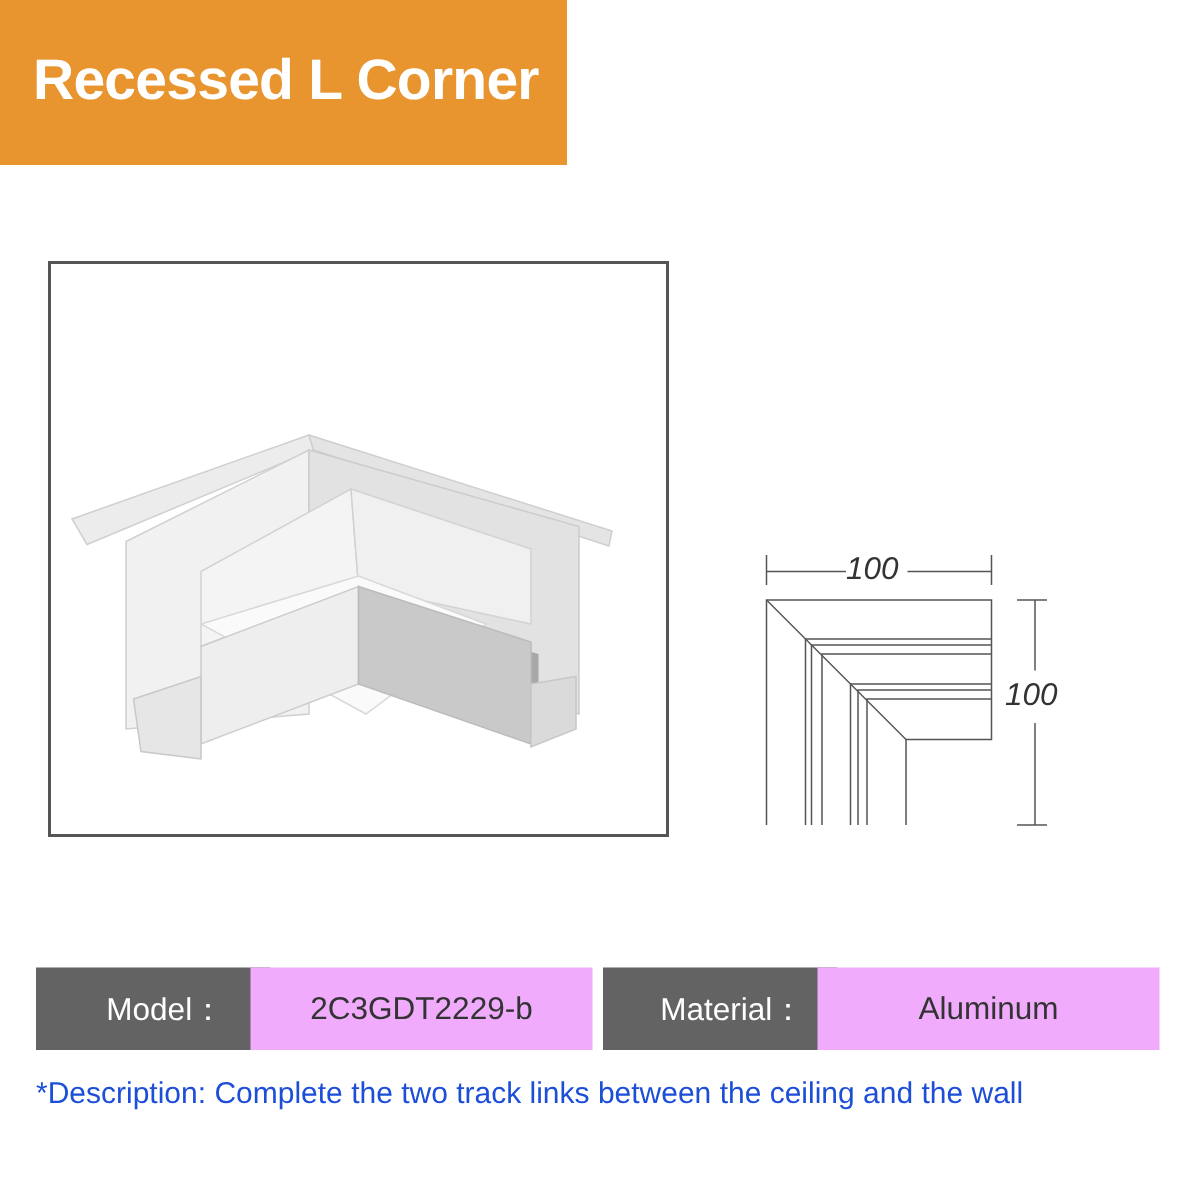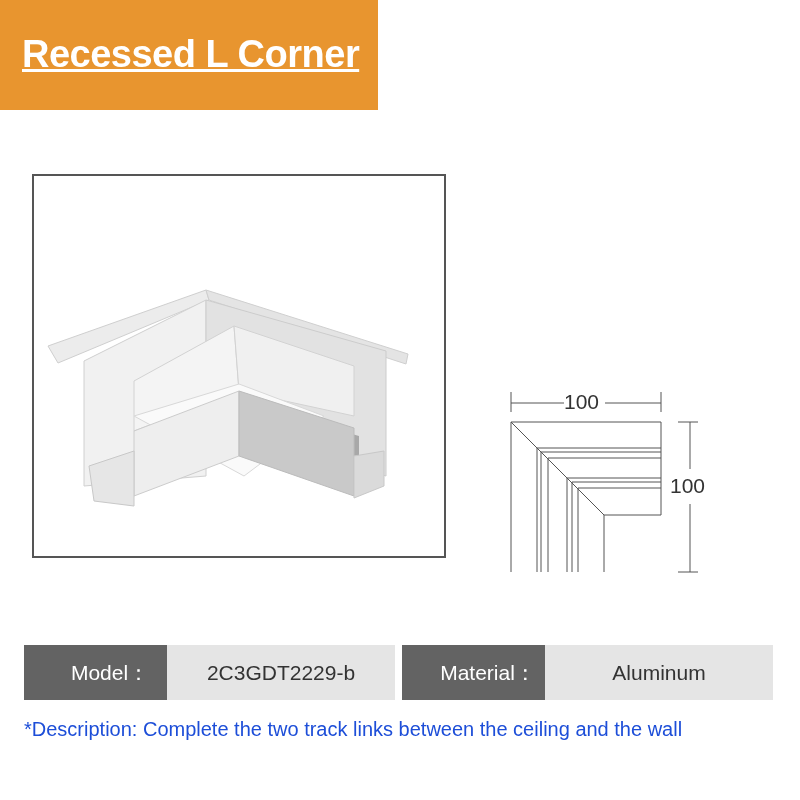--- a/index.html
+++ b/index.html
@@ -1,25 +1,25 @@
 <!DOCTYPE html>
 <html><head>
 <meta charset="utf-8">
 <style>
   html, body { margin: 0; padding: 0; }
   body { width: 800px; height: 800px; background: #ffffff; position: relative; overflow: hidden; font-family: "Liberation Sans", "DejaVu Sans", sans-serif; }
   .title-banner { position: absolute; left: 0; top: 0; width: 378px; height: 110px; background: #e8952f; }
-  .title-text { position: absolute; left: 22px; top: 33px; font-size: 38px; font-weight: bold; color: #ffffff; letter-spacing: -0.5px; text-decoration: underline; }
+  .title-text { position: absolute; left: 22px; top: 33px; font-size: 38px; font-weight: bold; color: #ffffff; letter-spacing: -0.5px; }
   .photo-frame { position: absolute; left: 32px; top: 174px; width: 414px; height: 384px; border: 2px solid #555; background: #fff; box-sizing: border-box; }
   .photo-frame svg { position: absolute; left: 0; top: 0; }
-  .drawing { position: absolute; left: 490px; top: 374px; width: 240px; height: 210px; }
+  .drawing { position: absolute; left: 490px; top: 352px; width: 240px; height: 210px; font-style: italic; }
   .dim { position: absolute; font-size: 21px; color: #333; background: #fff; }
   .cell { position: absolute; top: 645px; height: 55px; display: flex; align-items: center; justify-content: center; font-size: 21px; }
   .cell.label { background: #636363; color: #fff; padding-left: 16px; }
-  .cell.value { background: #e5e5e5; color: #333; }
+  .cell.value { background: #f0abfc; color: #333; }
   .desc { position: absolute; left: 24px; top: 718px; font-size: 20px; color: #1d4ed8; white-space: nowrap; }
 </style>
 </head>
 <body>
 
 <div class="title-banner">
   <div class="title-text">Recessed L Corner</div>
 </div>
 
 <div class="photo-frame">

